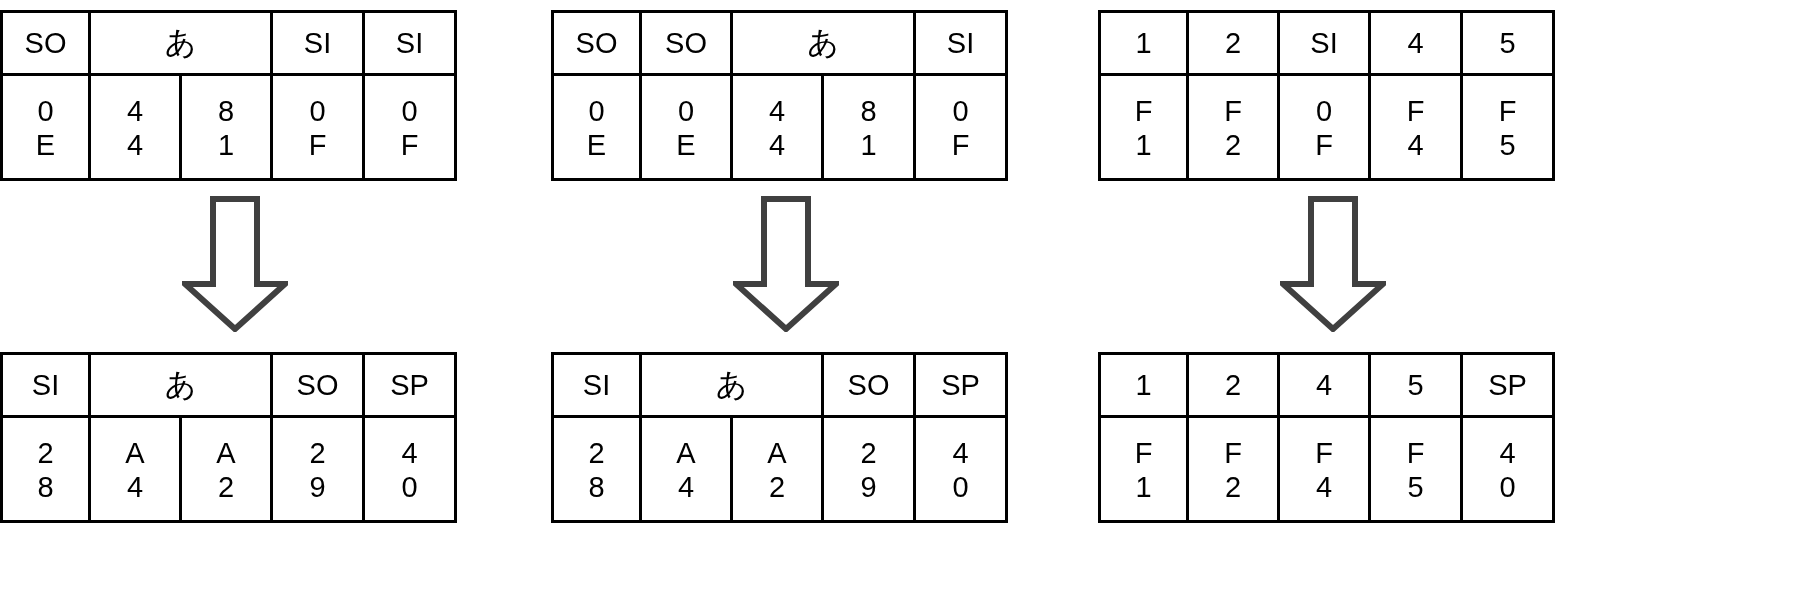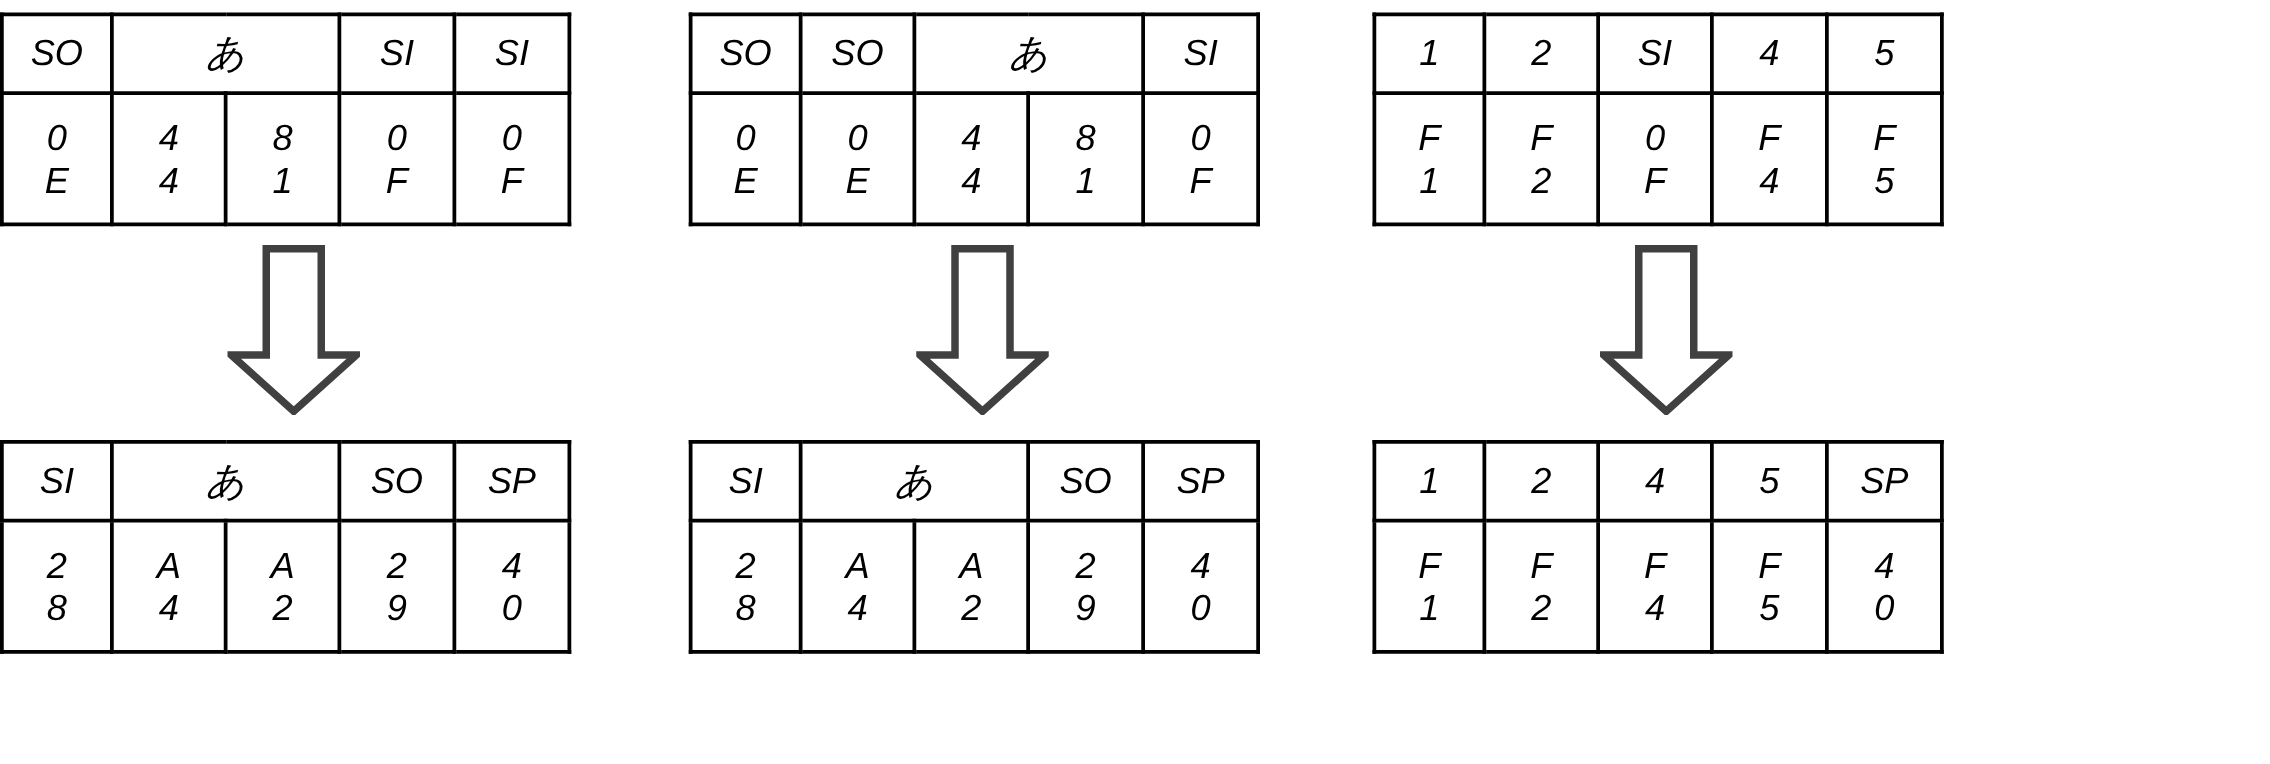--- a/index.html
+++ b/index.html
@@ -12,21 +12,20 @@
     height: 611px;
     font-family: "Liberation Sans", sans-serif;
     color: #000000;
     overflow: hidden;
   }
 
   #stage {
     position: relative;
     width: 1816px;
     height: 538px;
-    font-style: italic;
   }
 
   
   .group {
     position: absolute;
     top: 0;
     width: 472px;
     height: 611px;
   }
   .group-1 { left: 0px; }

